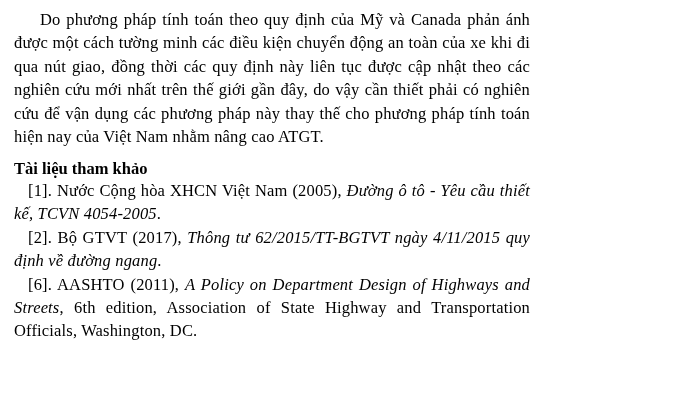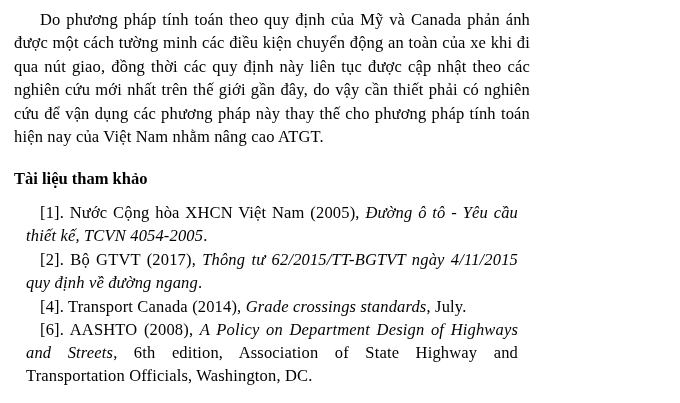--- a/index.html
+++ b/index.html
@@ -26,25 +26,25 @@
     line-height: 1.42;
     text-align: justify;
     text-indent: 26px;
     margin: 0 0 1px 0;
     letter-spacing: 0.01em;
   }
   .heading {
     font-size: 16.5px;
     font-weight: bold;
     line-height: 1.32;
-    margin: 19px 0 0 0;
+    margin: 9px 0 0 0;
     text-align: left;
   }
   .ref-list {
-    margin: 12px;
+    margin: 0;
     padding: 0;
     list-style: none;
   }
   .ref-item {
     font-size: 16.5px;
     line-height: 1.40;
     text-align: justify;
     text-indent: 14px;
     margin: 0 0 0.5px 0;
     letter-spacing: 0.01em;
@@ -58,17 +58,16 @@
 
 <div class="page">
 
   <p class="body-para">Do phương pháp tính toán theo quy định của Mỹ và Canada phản ánh được một cách tường minh các điều kiện chuyển động an toàn của xe khi đi qua nút giao, đồng thời các quy định này liên tục được cập nhật theo các nghiên cứu mới nhất trên thế giới gần đây, do vậy cần thiết phải có nghiên cứu để vận dụng các phương pháp này thay thế cho phương pháp tính toán hiện nay của Việt Nam nhằm nâng cao ATGT.</p>
 
   <p class="heading">Tài liệu tham khảo</p>
 
   <ul class="ref-list">
     <li class="ref-item"><span>[1]. </span><span>Nước Cộng hòa XHCN Việt Nam (2005), </span><i>Đường ô tô - Yêu cầu thiết kế, TCVN 4054-2005</i><span>.</span></li>
     <li class="ref-item"><span>[2]. </span><span>Bộ GTVT (2017), </span><i>Thông tư 62/2015/TT-BGTVT ngày 4/11/2015 quy định về đường ngang</i><span>.</span></li>
-    <li class="ref-item"><span>[4]. </span><span>Transport Canada (2014), </span><i>Grade crossings standards</i><span>, July.</span></li>
-    <li class="ref-item"><span>[6]. </span><span>AASHTO (2008), </span><i>A Policy on Department Design of Highways and Streets</i><span>, 6th edition, Association of State Highway and Transportation Officials, Washington, DC.</span></li>
+    <li class="ref-item"><span>[6]. </span><span>AASHTO (2011), </span><i>A Policy on Department Design of Highways and Streets</i><span>, 6th edition, Association of State Highway and Transportation Officials, Washington, DC.</span></li>
   </ul>
 
 </div>
 
 </body></html>

